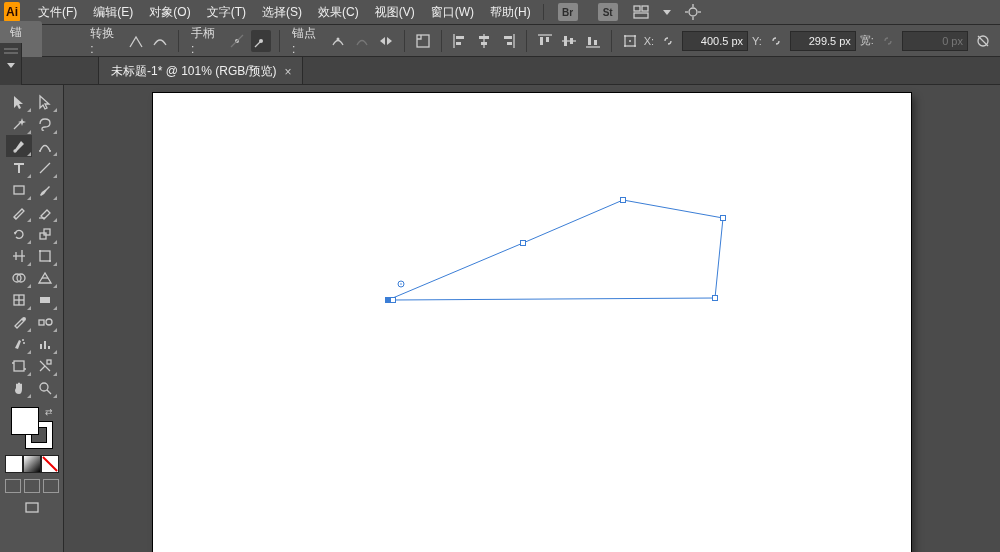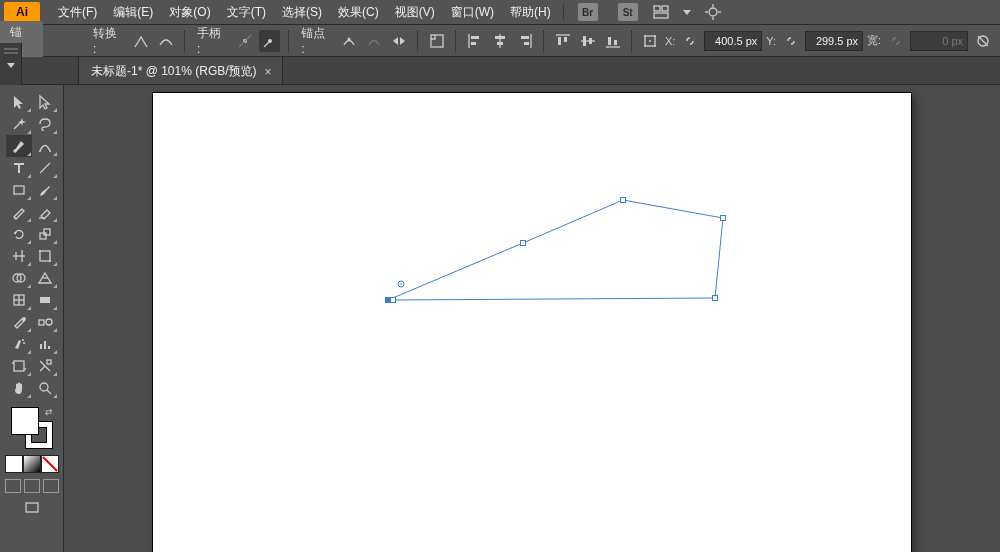--- a/index.html
+++ b/index.html
@@ -1,40 +1,40 @@
 <!DOCTYPE html>
 <html><head>
 <meta charset="utf-8">
 <style>
   * { box-sizing: border-box; margin: 0; padding: 0; font-family: "Microsoft YaHei", "Segoe UI", sans-serif; user-select: none; }
   body { width: 1000px; height: 552px; background: #4b4b4b; overflow: hidden; color: #ddd; font-size: 12px; }
   
   
   .menubar { height: 25px; background: #535353; display: flex; align-items: center; padding: 0 4px; border-bottom: 1px solid #2a2a2a; }
-  .app-logo { width: 36px; height: 20px; background: #ff9a00; color: #2a0a00; font-weight: bold; font-size: 12px; display: flex; align-items: center; justify-content: center; border-radius: 2px; margin-right: 10px; }
+  .app-logo { width: 16px; height: 20px; background: #ff9a00; color: #2a0a00; font-weight: bold; font-size: 12px; display: flex; align-items: center; justify-content: center; border-radius: 2px; margin-right: 10px; }
   .menu-item { padding: 0 8px; font-size: 12px; color: #eee; cursor: default; }
   .menu-divider { width: 1px; height: 16px; background: #3a3a3a; margin: 0 4px; }
   .menu-ext-box { width: 20px; height: 18px; background: #888; color:#2d2d2d; font-size:10px; font-weight:bold; display:flex; align-items:center; justify-content:center; margin: 0 10px; border-radius:2px;}
   .menu-icon-box { width: 22px; height: 18px; display:flex; align-items:center; justify-content:center; margin: 0 2px; }
   
   
   .controlbar { height: 32px; background: #535353; display: flex; align-items: center; padding: 0 6px; border-bottom: 1px solid #2a2a2a; gap: 4px; }
   .ctrl-label { font-size: 12px; color: #ddd; padding: 0 4px; }
   .ctrl-btn { width: 22px; height: 22px; display:flex; align-items:center; justify-content:center; border-radius:2px; color:#aaa; }
   .ctrl-btn.active { background:#3a3a3a; color:#fff; }
   .vdiv { width:1px; height:22px; background:#3a3a3a; margin: 0 4px; }
   .coord-label { font-size:11px; color:#ccc; }
-  .coord-input { width: 58px; height: 20px; background: #3c3c3c; border: 1px solid #2a2a2a; color: #eee; font-size: 11px; padding: 0 4px; text-align: right; }
+  .coord-input { width: 66px; height: 20px; background: #3c3c3c; border: 1px solid #2a2a2a; color: #eee; font-size: 11px; padding: 0 4px; text-align: right; }
   .coord-input.dim { color:#777; }
   .anchor-tab { background:#6a6a6a; padding:3px 10px; border-radius: 0 3px 3px 0; font-size:12px; margin-left:-6px; }
   .far-right { margin-left:auto; display:flex; align-items:center; gap:4px; }
   
   
   .tabstrip { height: 28px; background: #434343; display:flex; align-items:flex-end; padding-left: 78px; border-bottom: 1px solid #2a2a2a; position: relative; }
-  .doc-tab { background:#4b4b4b; padding: 6px 10px 4px 12px; font-size:12px; color:#eee; display:flex; align-items:center; gap:8px; border-top:1px solid #2a2a2a; border-left:1px solid #2a2a2a; border-right:1px solid #2a2a2a;}
+  .doc-tab { background:#4b4b4b; padding: 6px 10px 4px 12px; font-size:12px; color:#eee; display:flex; align-items:center; gap:8px; border-top:1px solid #2a2a2a; border-left:1px solid #2a2a2a; border-right:1px solid #2a2a2a;margin-left:20px;}
   .doc-tab .close { color:#ccc; font-size:12px; }
   .panel-handle { position:absolute; left:0; top:-14px; width:22px; height:42px; background:#3d3d3d; border-right:1px solid #2a2a2a; display:flex; flex-direction:column; align-items:center; justify-content:flex-start; padding-top:4px; }
   .panel-handle .grip { width:14px; height:2px; background:#666; margin:1px 0; }
   
   
   .main { display:flex; height: 467px; }
   
   
   .toolbox { width: 64px; background: #535353; border-right: 1px solid #2a2a2a; padding: 6px 4px; display:flex; flex-direction:column; align-items:center; }
   .tool-grid { display:grid; grid-template-columns: 26px 26px; gap: 0px 0px; }

